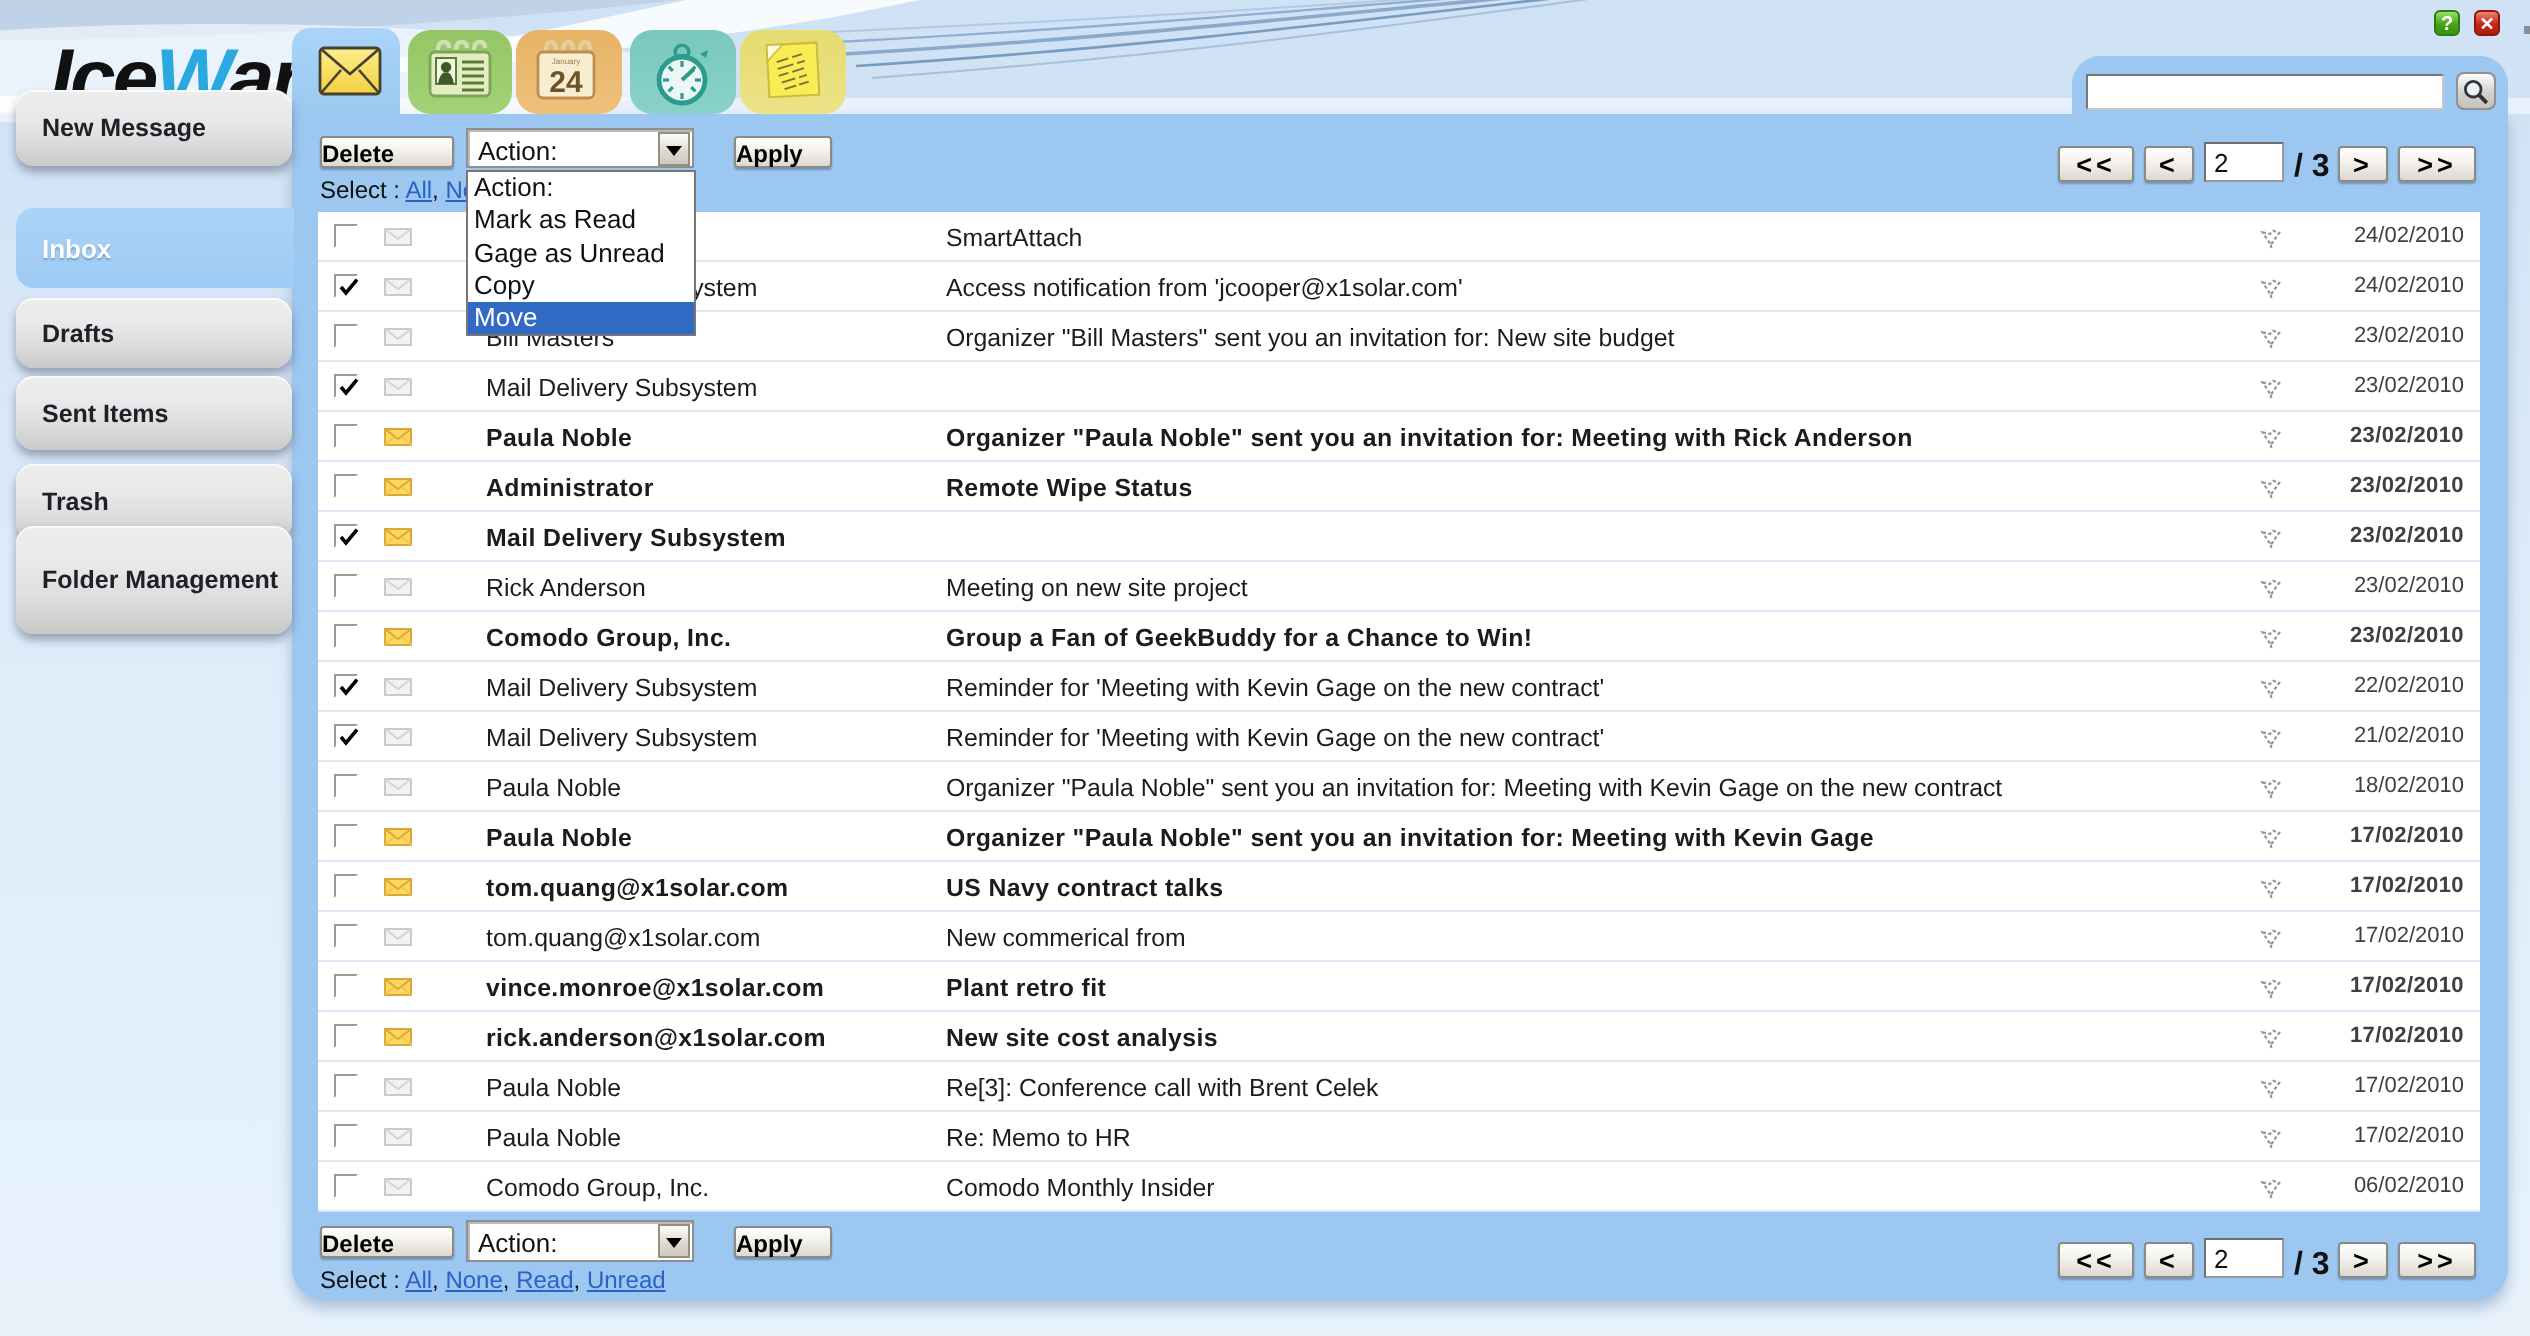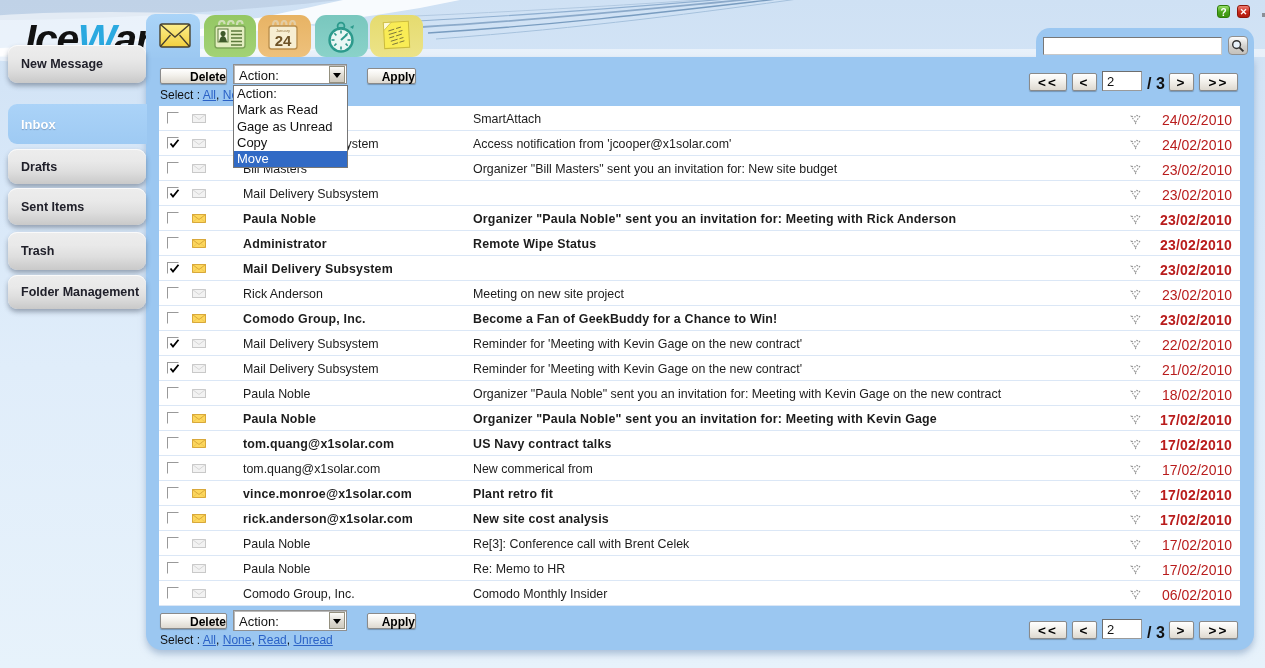--- a/index.html
+++ b/index.html
@@ -20,21 +20,21 @@
 #srchpanel{left:1036px;top:28px;width:218px;height:30px;background:#9bc7f1;border-radius:14px 14px 0 0}
 .tab{top:15px;height:42px;border-radius:11px}
 #tab2{left:204px;width:52px;background:linear-gradient(180deg,#94c763,#a2d276)}
 #tab3{left:258px;width:53px;background:linear-gradient(180deg,#e7b364,#eec17c)}
 #tab4{left:315px;width:53px;background:linear-gradient(180deg,#79c7be,#8ad2c9)}
 #tab5{left:370px;width:53px;background:linear-gradient(180deg,#e5db6f,#ece388)}
 
 #srchin{left:1043px;top:37px;width:179px;height:18px;background:#fff;border:1px solid #777;border-bottom-color:#c8c8c8;border-right-color:#c8c8c8}
 #srchbtn{left:1228px;top:36px;width:20px;height:19px;border-radius:4px;border:1px solid #909090;background:linear-gradient(180deg,#fdfdfd,#d2d0cc 55%,#c5c2bd)}
 
-.gbtn{height:16px;line-height:16px;border:1px solid #8a8a8a;border-radius:2px;background:linear-gradient(180deg,#ffffff,#f3f1ec 45%,#ded9d0);font-weight:bold;font-size:12px;color:#000;text-align:right;box-shadow:0 1px 1px rgba(0,0,0,.25)}
+.gbtn{height:16px;line-height:16px;border:1px solid #8a8a8a;border-radius:2px;background:linear-gradient(180deg,#ffffff,#f3f1ec 45%,#ded9d0);font-weight:bold;font-size:12px;color:#000;text-align:left;box-shadow:0 1px 1px rgba(0,0,0,.25)}
 
 .sel{width:114px;height:21px;background:#fff;border:1px solid #8f8f8f;box-shadow:inset 1px 1px 0 #b9b9b9}
 .sel .txt{position:absolute;left:5px;top:3px;font-size:13px;color:#111}
 .sel .da{position:absolute;right:1px;top:1px;width:16px;height:17px;background:linear-gradient(180deg,#fdfdfb,#dcd8cf 60%,#cfcabf);border:1px solid #94907f}
 .sel .da:after{content:"";position:absolute;left:3px;top:6px;border:4px solid transparent;border-top:5px solid #000}
 
 .sellinks{font-size:12px;color:#111;white-space:nowrap}
 .sellinks a{color:#2b62c6;text-decoration:underline}
 
 .pbtn{height:18px;border:1px solid #8a8a8a;border-radius:2px;background:linear-gradient(180deg,#ffffff,#f3f1ec 45%,#ded9d0);font-weight:bold;font-size:13.5px;color:#000;text-align:center;line-height:18px;box-shadow:0 1px 1px rgba(0,0,0,.25);letter-spacing:2px}
@@ -42,21 +42,21 @@
 .slash{font-size:16px;font-weight:bold;color:#111}
 
 #list{left:159px;top:106px;width:1081px;height:500px;background:#fff}
 .row{position:absolute;left:0;width:1081px;height:25px;border-bottom:1px solid #dbe7f6;background:#fff}
 .cb{position:absolute;left:8px;top:6px;width:12px;height:12px;border:1px solid #fff;border-top-color:#999;border-left-color:#999;background:#fff}
 .chk{position:absolute;left:1px;top:1px;overflow:visible}
 .env{position:absolute;left:33px;top:8px}
 .flg{position:absolute;left:971px;top:7px}
 .snd{position:absolute;left:84px;top:6px;font-size:12.4px;color:#1c1c1c;white-space:nowrap}
 .sbj{position:absolute;left:314px;top:6px;font-size:12.4px;color:#1c1c1c;white-space:nowrap}
-.dt{position:absolute;right:8px;top:6px;font-size:14px;color:#b91c1c}
+.dt{position:absolute;right:8px;top:6px;font-size:11px;color:#404040}
 .b{font-weight:bold;letter-spacing:0.2px}
 
 #ddl{left:233px;top:85px;width:115px;background:#fff;border:1px solid #777;font-size:13px;color:#111}
 #ddl .it{height:16.3px;line-height:16.3px;padding-left:3px;white-space:nowrap}
 #ddl .hi{background:#316ac5;color:#fff}
 
 .sbtn{left:8px;width:138px;border-radius:9px;background:linear-gradient(180deg,#ededed 0%,#e9e9e9 35%,#dedede 65%,#c9c9c9 100%);box-shadow:0 3px 5px rgba(60,70,90,.45),inset 0 1px 0 #fafafa;font-weight:bold;font-size:12.5px;color:#20202a;padding-left:13px;display:flex;align-items:center;white-space:nowrap}
 #inboxbtn{left:8px;width:139px;border-radius:9px 0 0 9px;background:linear-gradient(180deg,#abd3f8,#9ecaf3);font-weight:bold;font-size:13px;color:#fff;padding-left:13px;display:flex;align-items:center;white-space:nowrap;text-shadow:0 1px 1px rgba(110,145,185,.8)}
 </style></head>
 <body>
@@ -312,21 +312,21 @@
       <span class="dt">23/02/2010</span>
 </div>
 <div class="row" style="top:200px">
 <span class="cb"></span>
       <svg class="env" width="14" height="9" viewBox="0 0 14 9">
         <rect x="0.5" y="0.5" width="13" height="8" fill="#fdd75c" stroke="#d8a83b"></rect>
         <path d="M0.5,0.5 L7,5.5 L13.5,0.5" fill="none" stroke="#d8a83b"></path>
         <path d="M0.5,8.5 L5,4.5 M13.5,8.5 L9,4.5" fill="none" stroke="#eec654"></path>
       </svg>
 <span class="snd b">Comodo Group, Inc.</span>
-<span class="sbj b">Become a Fan of GeekBuddy for a Chance to Win!</span>
+<span class="sbj b">Group a Fan of GeekBuddy for a Chance to Win!</span>
 <svg class="flg" width="12" height="13" viewBox="0 0 12 13">
         <g fill="none" stroke="#979797" stroke-width="1.1" stroke-dasharray="1.7,1.2">
           <path d="M1.3,3.2 L5,4 L6.6,2.4 L9.6,3.4 L5.4,9.4 Z"></path>
           <path d="M5.4,9.4 L5.8,12"></path>
         </g>
       </svg>
       <span class="dt b">23/02/2010</span>
 </div>
 <div class="row" style="top:225px">
 <span class="cb">
@@ -531,21 +531,21 @@
 <div class="abs pgin" style="left:1102px;top:619px">2</div>
 <div class="abs slash" style="left:1147px;top:624px">/ 3</div>
 <div class="abs pbtn" style="left:1169px;top:621px;width:25px">&gt;</div>
 <div class="abs pbtn" style="left:1199px;top:621px;width:39px">&gt;&gt;</div>
 
 <div class="abs sbtn" style="top:45px;height:38px">New Message</div>
 <div id="inboxbtn" class="abs" style="top:104px;height:40px">Inbox</div>
 <div class="abs sbtn" style="top:149px;height:35px">Drafts</div>
 <div class="abs sbtn" style="top:188px;height:37px">Sent Items</div>
 <div class="abs sbtn" style="top:232px;height:38px">Trash</div>
-<div class="abs sbtn" style="top:275px;height:34px">Folder Management</div>
+<div class="abs sbtn" style="top:263px;height:54px">Folder Management</div>
 
 <div id="ddl" class="abs">
 <div class="it">Action:</div>
 <div class="it">Mark as Read</div>
 <div class="it">Gage as Unread</div>
 <div class="it">Copy</div>
 <div class="it hi">Move</div>
 </div>
 <div class="abs" style="left:1262px;top:13px;width:3px;height:4px;background:#8a8f96"></div>
 </body></html>

